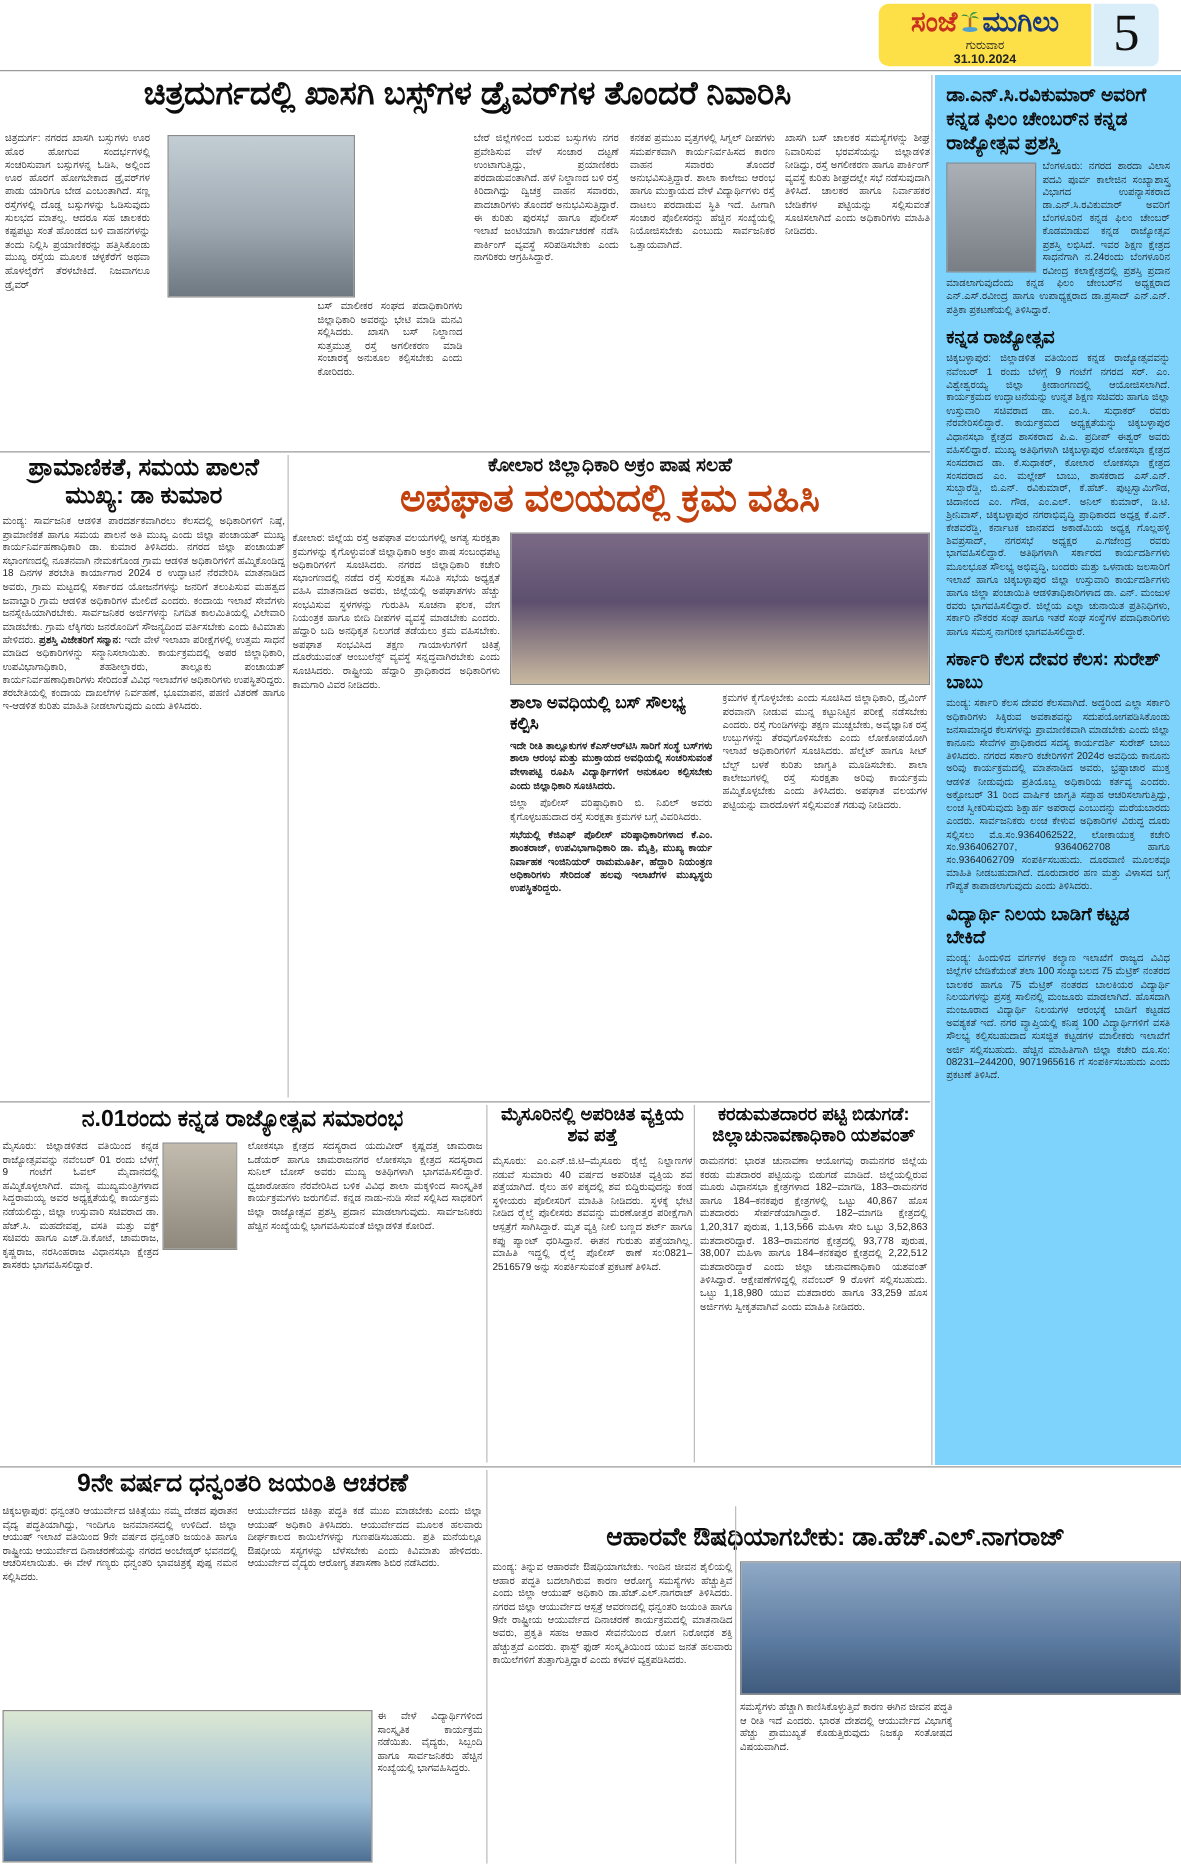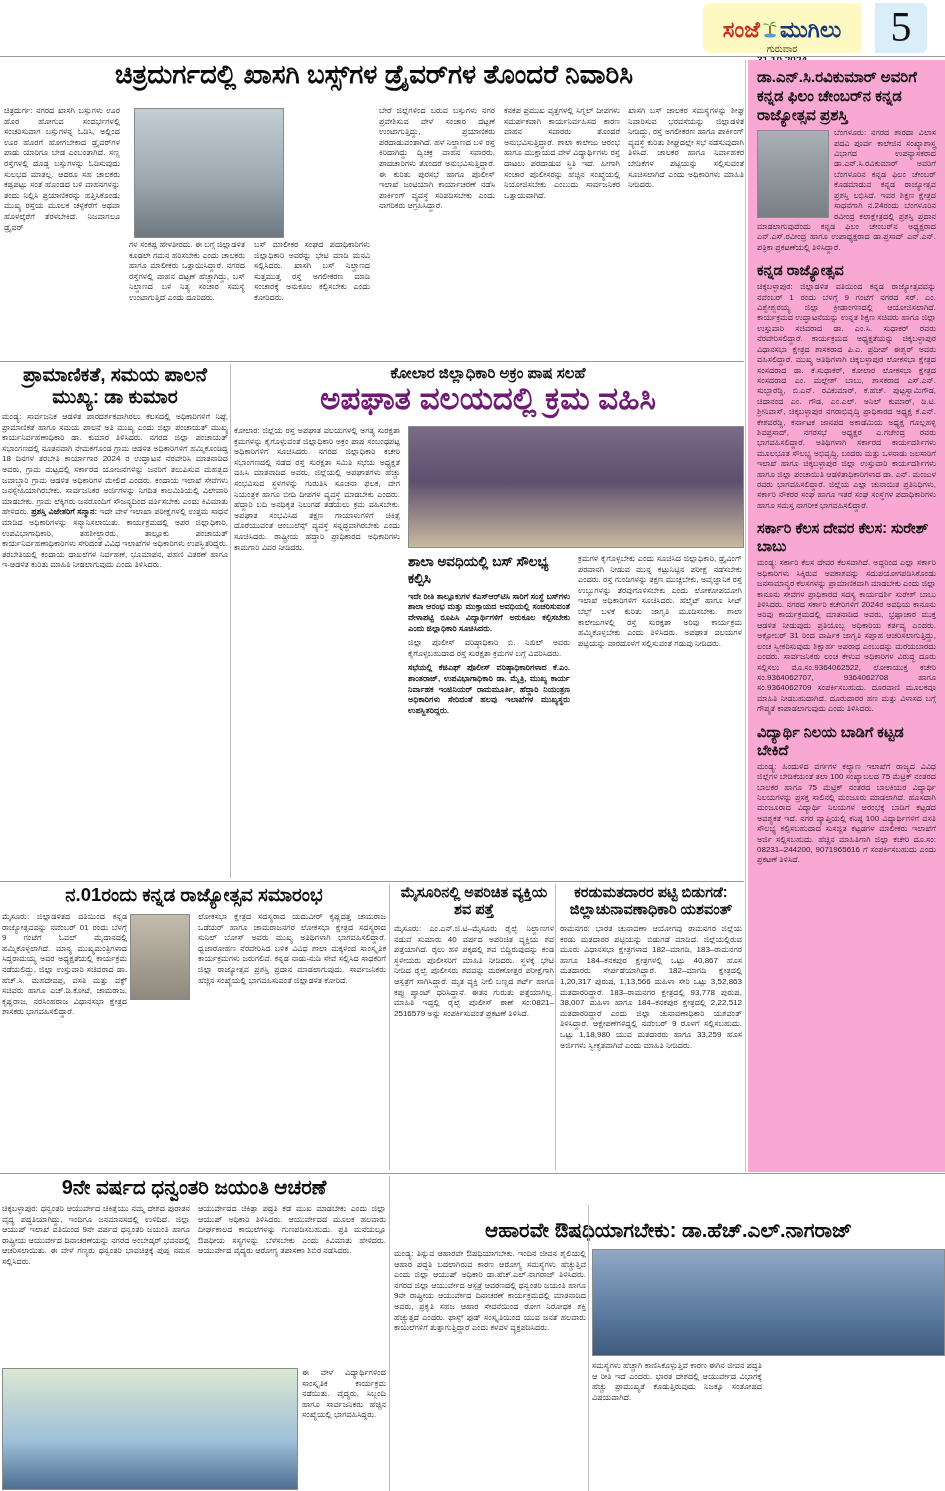--- a/index.html
+++ b/index.html
@@ -6,44 +6,44 @@
   body{
     width:945px;height:1491px;position:relative;background:#ffffff;
     font-family:"Liberation Sans", sans-serif;color:#1f1f1f;overflow:hidden;
   }
   .abs{position:absolute;box-sizing:border-box;}
   .hline{position:absolute;height:1px;background:#9a9a9a;}
   .vline{position:absolute;width:1px;background:#bdbdbd;}
   .body-txt{font-size:8px;line-height:10.6px;text-align:justify;overflow:hidden;color:#222;}
   .bold-txt{font-weight:bold;}
   .headline-xl{font-size:26px;font-weight:bold;text-align:center;line-height:1.12;color:#0d0d0d;}
-  .headline-big{font-size:31px;font-weight:bold;text-align:center;line-height:1.05;color:#701a75;}
+  .headline-big{font-size:31px;font-weight:bold;text-align:center;line-height:1.05;color:#c2410c;}
   .kicker{font-size:15px;font-weight:bold;text-align:center;color:#111;}
   .headline-md{font-size:19px;font-weight:bold;text-align:center;line-height:1.15;color:#0d0d0d;}
   .headline-sm{font-size:14.5px;font-weight:bold;text-align:center;line-height:1.2;color:#0d0d0d;}
   .headline-left{font-size:15px;font-weight:bold;line-height:1.25;color:#0d0d0d;}
   .photo{position:absolute;border:1px solid #8a8a8a;}
   .photo-inline{border:1px solid #8a8a8a;}
   .masthead-box{
-    position:absolute;left:703px;top:3px;width:158px;height:50px;
-    background:#fef9c3;border-radius:8px 0 0 8px;text-align:center;padding-top:16px;box-sizing:border-box;
+    position:absolute;left:703px;top:3px;width:170px;height:50px;
+    background:#fde047;border-radius:8px 0 0 8px;text-align:center;padding-top:4px;box-sizing:border-box;
   }
   .pagenum-box{
     position:absolute;left:875px;top:3px;width:52px;height:50px;
     background:#daeefa;border-radius:0 6px 6px 0;text-align:center;box-sizing:border-box;
   }
   .brand-line{font-size:22px;font-weight:bold;line-height:22px;white-space:nowrap;}
   .brand-red{color:#c8311f;}
   .brand-blue{color:#16377c;}
   .mast-day{font-size:9.5px;color:#222;margin-top:1px;}
   .mast-date{font-size:10px;font-weight:bold;color:#222;}
   .pagenum{font-family:"Liberation Serif", serif;font-size:42px;line-height:48px;color:#111;}
   .sidebar{
     position:absolute;left:748px;top:60px;width:197px;height:1112px;
-    background:#f9a8d4;padding:8px 9px;box-sizing:border-box;overflow:hidden;
+    background:#7dd3fc;padding:8px 9px;box-sizing:border-box;overflow:hidden;
   }
   .sidebar .headline-left{margin-bottom:4px;}
   .sb-title{font-size:14.5px;font-weight:bold;line-height:1.25;color:#0d0d0d;margin:8px 0 3px 0;}
   .sb-body{font-size:8px;line-height:10.4px;text-align:justify;color:#222;}
   .col{position:absolute;box-sizing:border-box;}
   .grad-street{background:linear-gradient(180deg,#c3cdd4 0%,#9fa9b1 55%,#6e7880 100%);}
   .grad-meeting{background:linear-gradient(180deg,#7a6a86 0%,#5d4f6e 45%,#c9b9a0 100%);}
   .grad-portrait{background:linear-gradient(180deg,#aab0b6 0%,#787e84 100%);}
   .grad-cm{background:linear-gradient(180deg,#c2bbae 0%,#8f897d 100%);}
   .grad-event{background:linear-gradient(180deg,#dbe7d2 0%,#9fc0d8 60%,#4d6f93 100%);}
@@ -68,21 +68,20 @@
 </div>
 <div class="pagenum-box">
   <div class="pagenum">5</div>
 </div>
 <div class="hline" style="left:0;top:56px;width:945px;"></div>
 
 <div class="abs" style="left:4px;top:60px;width:740px;height:300px;">
   <div class="headline-xl" style="position:absolute;left:0;top:0;width:740px;">ಚಿತ್ರದುರ್ಗದಲ್ಲಿ ಖಾಸಗಿ ಬಸ್ಸ್‌ಗಳ ಡ್ರೈವರ್‌ಗಳ ತೊಂದರೆ ನಿವಾರಿಸಿ</div>
   <div class="photo grad-street" style="left:130px;top:48px;width:148px;height:128px;"></div>
   <div class="col body-txt" style="left:0;top:46px;width:116px;height:252px;">ಚಿತ್ರದುರ್ಗ: ನಗರದ ಖಾಸಗಿ ಬಸ್ಸುಗಳು ಊರ ಹೊರ ಹೋಗುವ ಸಂದರ್ಭಗಳಲ್ಲಿ ಸಂಚರಿಸುವಾಗ ಬಸ್ಸುಗಳನ್ನ ಓಡಿಸಿ, ಅಲ್ಲಿಂದ ಊರ ಹೊರಗೆ ಹೋಗಬೇಕಾದ ಡ್ರೈವರ್‌ಗಳ ಪಾಡು ಯಾರಿಗೂ ಬೇಡ ಎಂಬಂತಾಗಿದೆ. ಸಣ್ಣ ರಸ್ತೆಗಳಲ್ಲಿ ದೊಡ್ಡ ಬಸ್ಸುಗಳನ್ನು ಓಡಿಸುವುದು ಸುಲಭದ ಮಾತಲ್ಲ. ಆದರೂ ಸಹ ಚಾಲಕರು ಕಷ್ಟಪಟ್ಟು ಸಂತೆ ಹೊಂಡದ ಬಳಿ ವಾಹನಗಳನ್ನು ತಂದು ನಿಲ್ಲಿಸಿ ಪ್ರಯಾಣಿಕರನ್ನು ಹತ್ತಿಸಿಕೊಂಡು ಮುಖ್ಯ ರಸ್ತೆಯ ಮೂಲಕ ಚಳ್ಳಕೆರೆಗೆ ಅಥವಾ ಹೊಳಲ್ಕೆರೆಗೆ ತೆರಳಬೇಕಿದೆ. ನಿಜವಾಗಲೂ ಡ್ರೈವರ್</div>
-  <div class="col body-txt" style="left:125px;top:46px;width:116px;height:252px;padding-top:134px;">ಗಳ ಸಂಕಷ್ಟ ಹೇಳತೀರದು. ಈ ಬಗ್ಗೆ ಜಿಲ್ಲಾಡಳಿತ ಕೂಡಲೇ ಗಮನ ಹರಿಸಬೇಕು ಎಂದು ಚಾಲಕರು ಹಾಗೂ ಮಾಲೀಕರು ಒತ್ತಾಯಿಸಿದ್ದಾರೆ. ನಗರದ ರಸ್ತೆಗಳಲ್ಲಿ ವಾಹನ ದಟ್ಟಣೆ ಹೆಚ್ಚಾಗಿದ್ದು, ಬಸ್ ನಿಲ್ದಾಣದ ಬಳಿ ನಿತ್ಯ ಸಂಚಾರ ಸಮಸ್ಯೆ ಉಂಟಾಗುತ್ತಿದೆ ಎಂದು ದೂರಿದರು.</div>
   <div class="col body-txt" style="left:250px;top:46px;width:116px;height:252px;padding-top:134px;">ಬಸ್ ಮಾಲೀಕರ ಸಂಘದ ಪದಾಧಿಕಾರಿಗಳು ಜಿಲ್ಲಾಧಿಕಾರಿ ಅವರನ್ನು ಭೇಟಿ ಮಾಡಿ ಮನವಿ ಸಲ್ಲಿಸಿದರು. ಖಾಸಗಿ ಬಸ್ ನಿಲ್ದಾಣದ ಸುತ್ತಮುತ್ತ ರಸ್ತೆ ಅಗಲೀಕರಣ ಮಾಡಿ ಸಂಚಾರಕ್ಕೆ ಅನುಕೂಲ ಕಲ್ಪಿಸಬೇಕು ಎಂದು ಕೋರಿದರು.</div>
   <div class="col body-txt" style="left:375px;top:46px;width:116px;height:252px;">ಬೇರೆ ಜಿಲ್ಲೆಗಳಿಂದ ಬರುವ ಬಸ್ಸುಗಳು ನಗರ ಪ್ರವೇಶಿಸುವ ವೇಳೆ ಸಂಚಾರ ದಟ್ಟಣೆ ಉಂಟಾಗುತ್ತಿದ್ದು, ಪ್ರಯಾಣಿಕರು ಪರದಾಡುವಂತಾಗಿದೆ. ಹಳೆ ನಿಲ್ದಾಣದ ಬಳಿ ರಸ್ತೆ ಕಿರಿದಾಗಿದ್ದು ದ್ವಿಚಕ್ರ ವಾಹನ ಸವಾರರು, ಪಾದಚಾರಿಗಳು ತೊಂದರೆ ಅನುಭವಿಸುತ್ತಿದ್ದಾರೆ. ಈ ಕುರಿತು ಪುರಸಭೆ ಹಾಗೂ ಪೊಲೀಸ್ ಇಲಾಖೆ ಜಂಟಿಯಾಗಿ ಕಾರ್ಯಾಚರಣೆ ನಡೆಸಿ ಪಾರ್ಕಿಂಗ್ ವ್ಯವಸ್ಥೆ ಸರಿಪಡಿಸಬೇಕು ಎಂದು ನಾಗರಿಕರು ಆಗ್ರಹಿಸಿದ್ದಾರೆ.</div>
   <div class="col body-txt" style="left:500px;top:46px;width:116px;height:252px;">ಕನಕಪ ಪ್ರಮುಖ ವೃತ್ತಗಳಲ್ಲಿ ಸಿಗ್ನಲ್ ದೀಪಗಳು ಸಮರ್ಪಕವಾಗಿ ಕಾರ್ಯನಿರ್ವಹಿಸದ ಕಾರಣ ವಾಹನ ಸವಾರರು ತೊಂದರೆ ಅನುಭವಿಸುತ್ತಿದ್ದಾರೆ. ಶಾಲಾ ಕಾಲೇಜು ಆರಂಭ ಹಾಗೂ ಮುಕ್ತಾಯದ ವೇಳೆ ವಿದ್ಯಾರ್ಥಿಗಳು ರಸ್ತೆ ದಾಟಲು ಪರದಾಡುವ ಸ್ಥಿತಿ ಇದೆ. ಹೀಗಾಗಿ ಸಂಚಾರ ಪೊಲೀಸರನ್ನು ಹೆಚ್ಚಿನ ಸಂಖ್ಯೆಯಲ್ಲಿ ನಿಯೋಜಿಸಬೇಕು ಎಂಬುದು ಸಾರ್ವಜನಿಕರ ಒತ್ತಾಯವಾಗಿದೆ.</div>
   <div class="col body-txt" style="left:624px;top:46px;width:116px;height:252px;">ಖಾಸಗಿ ಬಸ್ ಚಾಲಕರ ಸಮಸ್ಯೆಗಳನ್ನು ಶೀಘ್ರ ನಿವಾರಿಸುವ ಭರವಸೆಯನ್ನು ಜಿಲ್ಲಾಡಳಿತ ನೀಡಿದ್ದು, ರಸ್ತೆ ಅಗಲೀಕರಣ ಹಾಗೂ ಪಾರ್ಕಿಂಗ್ ವ್ಯವಸ್ಥೆ ಕುರಿತು ಶೀಘ್ರದಲ್ಲೇ ಸಭೆ ನಡೆಸುವುದಾಗಿ ತಿಳಿಸಿದೆ. ಚಾಲಕರ ಹಾಗೂ ನಿರ್ವಾಹಕರ ಬೇಡಿಕೆಗಳ ಪಟ್ಟಿಯನ್ನು ಸಲ್ಲಿಸುವಂತೆ ಸೂಚಿಸಲಾಗಿದೆ ಎಂದು ಅಧಿಕಾರಿಗಳು ಮಾಹಿತಿ ನೀಡಿದರು.</div>
 </div>
 <div class="hline" style="left:0;top:361px;width:744px;"></div>
 
 <div class="abs" style="left:2px;top:364px;width:226px;height:514px;">
   <div class="headline-md" style="position:absolute;left:0;top:0;width:226px;">ಪ್ರಾಮಾಣಿಕತೆ, ಸಮಯ ಪಾಲನೆ ಮುಖ್ಯ: ಡಾ ಕುಮಾರ</div>
   <div class="col body-txt" style="left:0;top:48px;width:226px;height:466px;">

